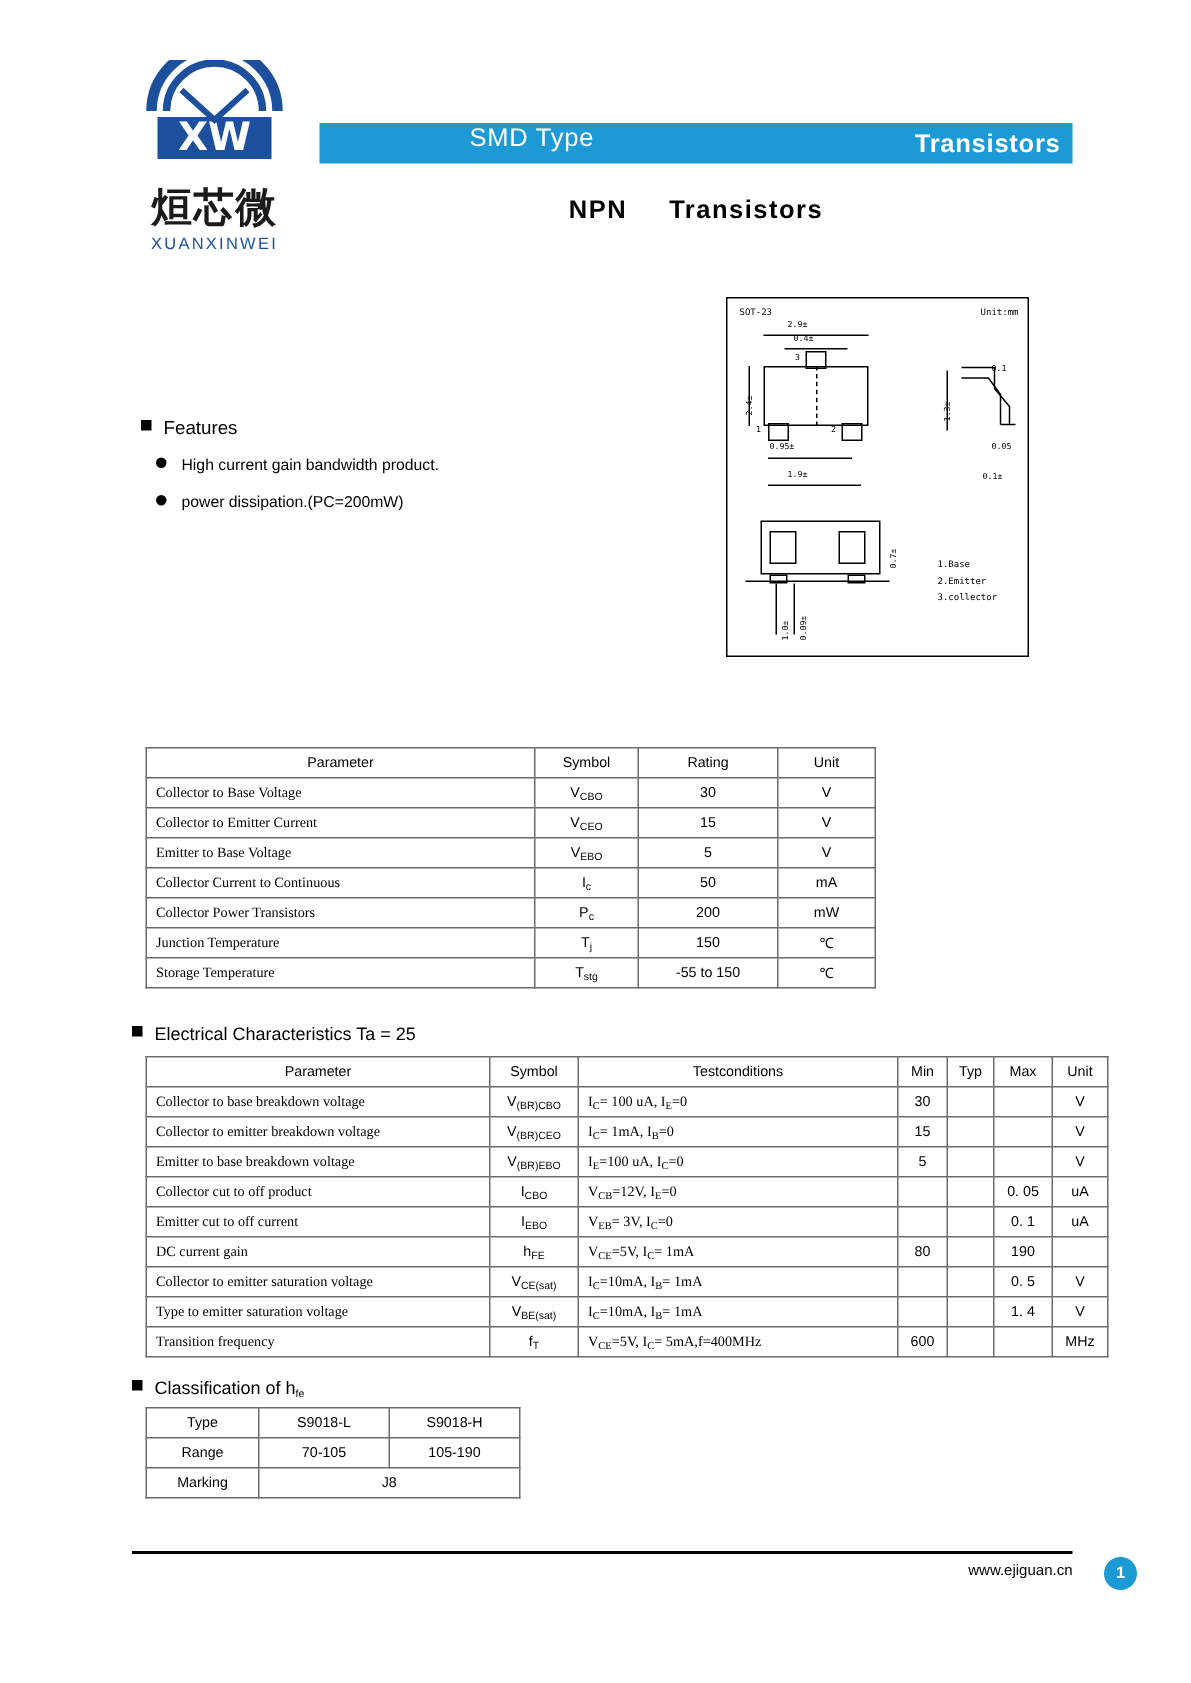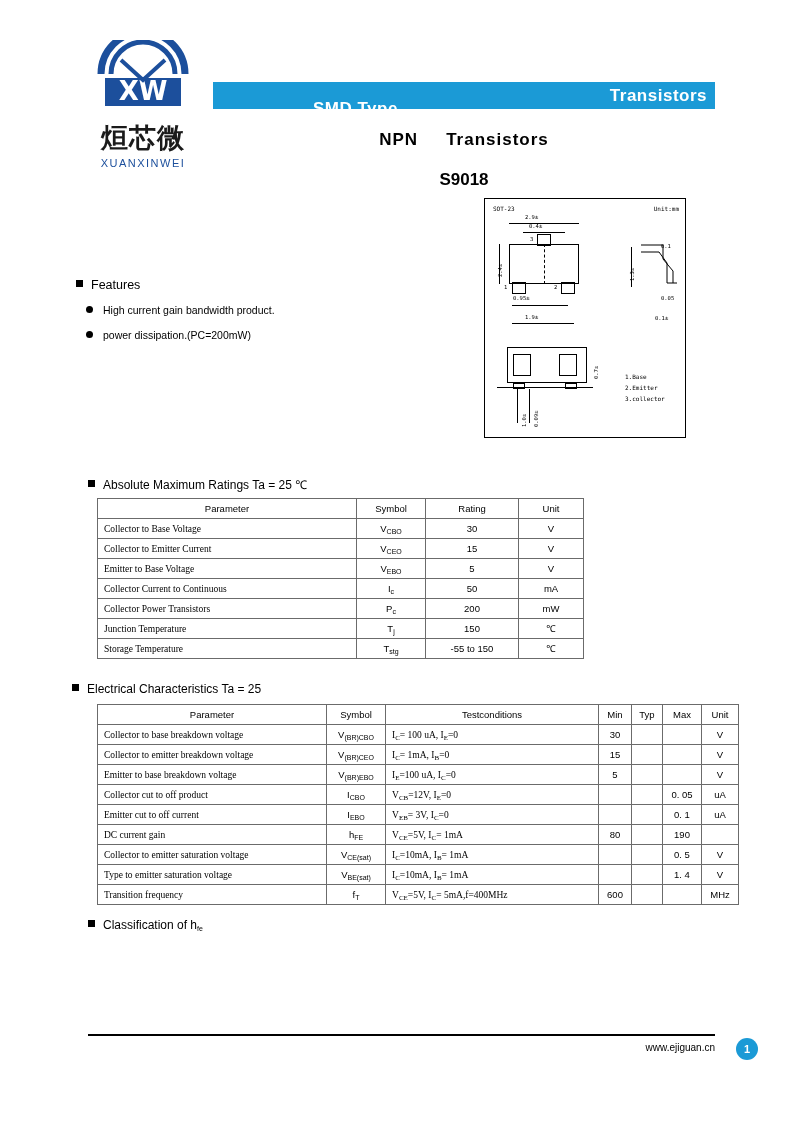--- a/index.html
+++ b/index.html
@@ -14,29 +14,29 @@
   .page{position:relative;width:794px;height:1122px;box-sizing:border-box;padding:0;}
 
   
   .header{position:relative;height:170px;}
   .logo{position:absolute;left:78px;top:28px;width:130px;text-align:center;}
   .logo-mark{width:104px;height:68px;margin:12px auto;position:relative;}
   .logo-cn{font-family:"DejaVu Sans",sans-serif;font-size:27px;font-weight:bold;color:#1a1a1a;letter-spacing:1px;margin-top:2px;}
   .logo-en{font-size:11px;letter-spacing:1.5px;color:#1c4f9c;margin-top:1px;font-family:"Liberation Sans",sans-serif;}
 
   .titlebar{position:absolute;left:213px;top:82px;width:502px;height:27px;background:#1b9ad6;color:#fff;}
-  .titlebar .left{position:absolute;left:100px;top:17px;font-size:17px;font-weight:bold;letter-spacing:.5px;}
+  .titlebar .left{position:absolute;left:100px;top:0;font-size:17px;font-weight:normal;letter-spacing:.5px;}
   .titlebar .right{position:absolute;right:8px;top:4px;font-size:17px;font-weight:bold;letter-spacing:.5px;}
 
   .subtitle{position:absolute;left:213px;top:130px;width:502px;text-align:center;font-size:17px;font-weight:bold;letter-spacing:1px;}
   .subtitle .sp{display:inline-block;width:28px;}
   .partno{position:absolute;left:213px;top:170px;width:502px;text-align:center;font-size:17px;font-weight:bold;}
 
   
-  .features{position:absolute;left:76px;top:278px;width:330px;}
+  .features{position:absolute;left:94px;top:278px;width:330px;}
   .feat-head{font-size:12.5px;font-weight:normal;margin-bottom:12px;}
   .sq{display:inline-block;width:7px;height:7px;background:#000;margin-right:8px;vertical-align:2px;}
   .dot{display:inline-block;width:7px;height:7px;border-radius:50%;background:#000;margin-right:10px;vertical-align:1px;}
   .feat-item{font-size:10.5px;margin-bottom:13px;padding-left:10px;}
 
   
   .drawing{position:absolute;left:484px;top:198px;width:200px;height:238px;border:1px solid #000;background:#fff;}
   .drawing .lbl{position:absolute;font-size:6px;font-family:"DejaVu Sans Mono",monospace;color:#000;}
   .drawing .dimtxt{position:absolute;font-size:5.5px;font-family:"DejaVu Sans Mono",monospace;color:#000;}
   .drawing .vtxt{position:absolute;font-size:5.5px;font-family:"DejaVu Sans Mono",monospace;transform:rotate(-90deg);transform-origin:left top;white-space:nowrap;}
@@ -83,21 +83,20 @@
     </div>
 
     <div class="titlebar">
       <div class="left">SMD Type</div>
       <div class="right">Transistors</div>
     </div>
 
     <div class="subtitle">
       <span>NPN</span><span class="sp"></span><span>Transistors</span>
     </div>
-    <div class="partno">S9018</div>
   </div>
 
   <div class="features">
     <div class="feat-head">
       <span class="sq"></span><span>Features</span>
     </div>
     <div class="feat-item">
       <span class="dot"></span><span>High current gain bandwidth product.</span>
     </div>
     <div class="feat-item">
@@ -152,23 +151,20 @@
     <div class="vline" style="left:32px;top:190px;height:34px;"></div>
     <div class="vline" style="left:44px;top:190px;height:34px;"></div>
 
     <div class="pinlist" style="left:140px;top:172px;">
       <div>1.Base</div>
       <div>2.Emitter</div>
       <div>3.collector</div>
     </div>
   </div>
 
-  <div class="sec-title" style="left:88px;top:476px;">
-    <span class="sq"></span><span>Absolute Maximum Ratings Ta = 25 ℃</span>
-  </div>
 
   <table class="t abs">
     <tbody>
         <tr>
       <td style="width:258px">Parameter</td>
       <td style="width:68px">Symbol</td>
       <td style="width:92px">Rating</td>
       <td style="width:64px">Unit</td>
     </tr>
     <tr>
@@ -209,21 +205,21 @@
     </tr>
     <tr>
       <td class="left">Storage Temperature</td>
       <td><span>T</span><sub>stg</sub></td>
       <td>-55 to 150</td>
       <td>℃</td>
     </tr>
   </tbody>
     </table>
 
-  <div class="sec-title" style="left:72px;top:682px;">
+  <div class="sec-title" style="left:88px;top:682px;">
     <span class="sq"></span><span>Electrical Characteristics Ta = 25</span>
   </div>
 
   <table class="t ele">
     <tbody>
         <tr>
       <td style="width:228px">Parameter</td>
       <td style="width:58px">Symbol</td>
       <td style="width:212px">Testconditions</td>
       <td style="width:32px">Min</td>
@@ -314,20 +310,34 @@
     </tr>
   </tbody>
     </table>
 
   <div class="sec-title" style="left:88px;top:918px;">
     <span class="sq"></span><span>Classification of h</span><sub>fe</sub>
   </div>
 
   <table class="t cls">
     <tbody>
+        <tr>
+      <td style="width:74px">Type</td>
+      <td style="width:86px">S9018-L</td>
+      <td style="width:86px">S9018-H</td>
+    </tr>
+    <tr>
+      <td>Range</td>
+      <td>70-105</td>
+      <td>105-190</td>
+    </tr>
+    <tr>
+      <td>Marking</td>
+      <td colspan="2">J8</td>
+    </tr>
   </tbody>
     </table>
 
   <div class="footrule"></div>
   <div class="footer-txt">www.ejiguan.cn</div>
   <div class="pagenum">1</div>
 
 </div>
 
 </body></html>

